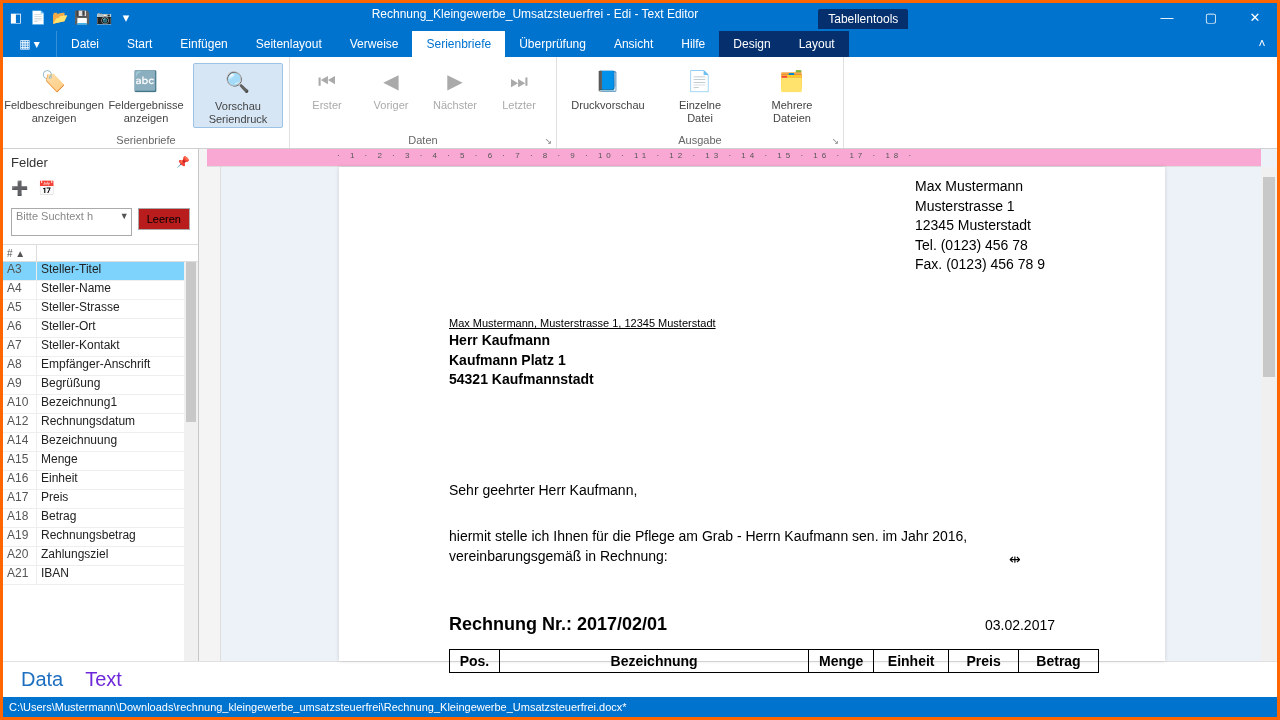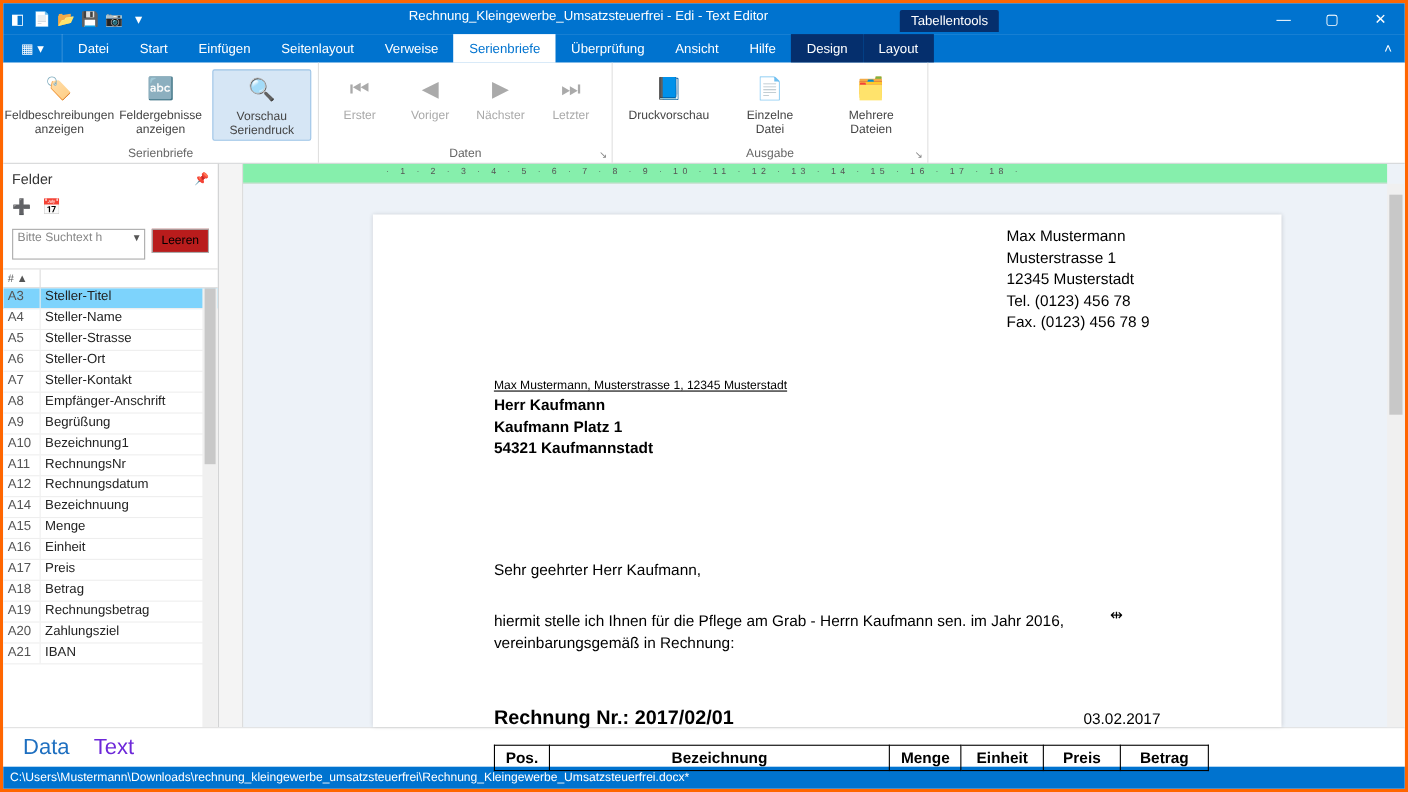--- a/index.html
+++ b/index.html
@@ -47,23 +47,23 @@
 .side .fieldlist { flex: 1; overflow: hidden; position: relative; }
 .side .fieldlist .row { display: flex; height: 19px; border-bottom: 1px solid #eee; }
 .side .fieldlist .row.sel { background: #7dd3fc; }
 .side .fieldlist .row .c1 { width: 34px; padding-left: 4px; border-right: 1px solid #eee; color: #555; }
 .side .fieldlist .row .c2 { flex: 1; padding-left: 4px; color: #222; }
 .side .fieldlist .vscroll { position: absolute; right: 0; top: 0; bottom: 0; width: 14px; background: #f0f0f0; }
 .side .fieldlist .vscroll .thumb { position: absolute; left: 2px; right: 2px; top: 0; height: 40%; background: #c8c8c8; }
 
 .editor { flex: 1; position: relative; background: #edf2f8; }
 .editor .vruler { position: absolute; left: 0; top: 0; bottom: 0; width: 22px; background: #f4f4f4; border-right: 1px solid #ddd; }
-.editor .hruler { position: absolute; left: 22px; right: 16px; top: 0; height: 18px; background: #86efac; border-bottom: 1px solid #ddd; font-size: 8px; color: #555; overflow: hidden; white-space: nowrap; }
+.editor .hruler { position: absolute; left: 8px; right: 16px; top: 0; height: 18px; background: #f9a8d4; border-bottom: 1px solid #ddd; font-size: 8px; color: #555; overflow: hidden; white-space: nowrap; }
 .editor .hruler .ticks { position: absolute; left: 130px; top: 2px; letter-spacing: 4px; }
-.editor .page { position: absolute; left: 140px; top: 18px; width: 826px; bottom: 0; background: #fff; box-shadow: 0 0 4px rgba(0,0,0,0.15); padding: 12px 110px 0 110px; font-size: 14px; color: #000; margin-top: 28px; }
+.editor .page { position: absolute; left: 140px; top: 18px; width: 826px; bottom: 0; background: #fff; box-shadow: 0 0 4px rgba(0,0,0,0.15); padding: 12px 110px 0 110px; font-size: 14px; color: #000; }
 .editor .page .sender-top { position: absolute; right: 120px; top: 10px; line-height: 1.4; }
 .editor .page .return { margin-top: 138px; font-size: 11px; text-decoration: underline; }
 .editor .page .recipient { margin-top: 2px; font-weight: bold; line-height: 1.4; }
 .editor .page .salut { margin-top: 92px; }
 .editor .page .body { margin-top: 28px; line-height: 1.45; }
 .editor .page .invoice-row { margin-top: 48px; display: flex; align-items: baseline; }
 .editor .page .invoice-row .num { font-size: 18px; font-weight: bold; }
 .editor .page .invoice-row .date { margin-left: auto; }
 .editor .page table.inv { margin-top: 14px; border-collapse: collapse; width: 650px; }
 .editor .page table.inv th { border: 1.5px solid #000; padding: 3px 6px; font-weight: bold; font-size: 14px; }
@@ -228,24 +228,20 @@
           </div>
           <div class="row">
             <div class="c1">A9</div>
             <div class="c2">Begrüßung</div>
           </div>
           <div class="row">
             <div class="c1">A10</div>
             <div class="c2">Bezeichnung1</div>
           </div>
           <div class="row">
-            <div class="c1">A11</div>
-            <div class="c2">RechnungsNr</div>
-          </div>
-          <div class="row">
             <div class="c1">A12</div>
             <div class="c2">Rechnungsdatum</div>
           </div>
           <div class="row">
             <div class="c1">A14</div>
             <div class="c2">Bezeichnuung</div>
           </div>
           <div class="row">
             <div class="c1">A15</div>
             <div class="c2">Menge</div>

